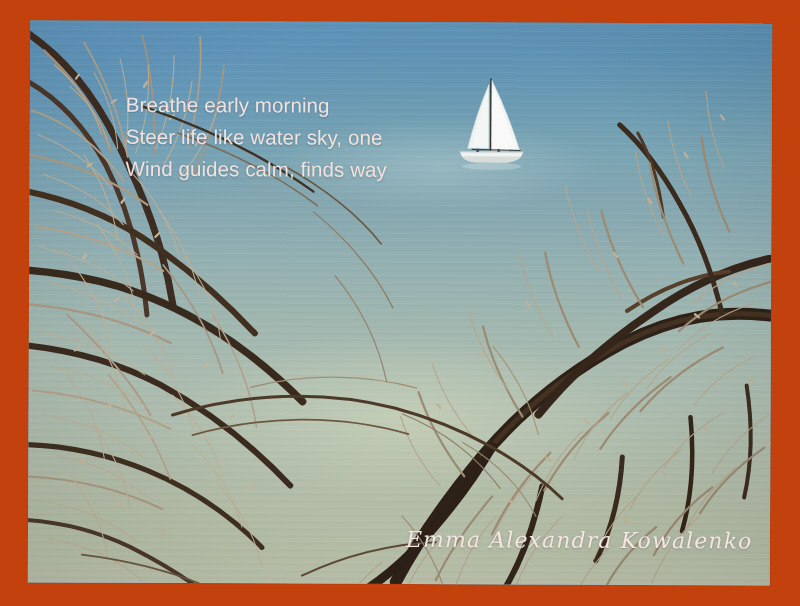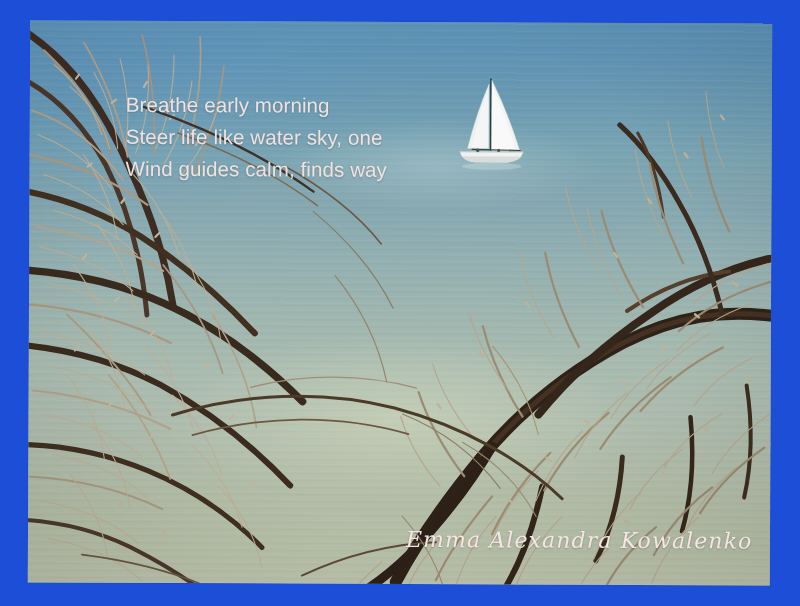--- a/index.html
+++ b/index.html
@@ -12,21 +12,21 @@
     height: 606px;
     overflow: hidden;
     font-family: "Liberation Sans", sans-serif;
   }
 
   
   #frame {
     position: relative;
     width: 800px;
     height: 606px;
-    background: #1d4ed8;
+    background: #c2410c;
     overflow: hidden;
   }
 
   
   #photo-wrap {
     position: absolute;
     left: 29px;
     top: 22px;
     width: 742px;
     height: 562px;

